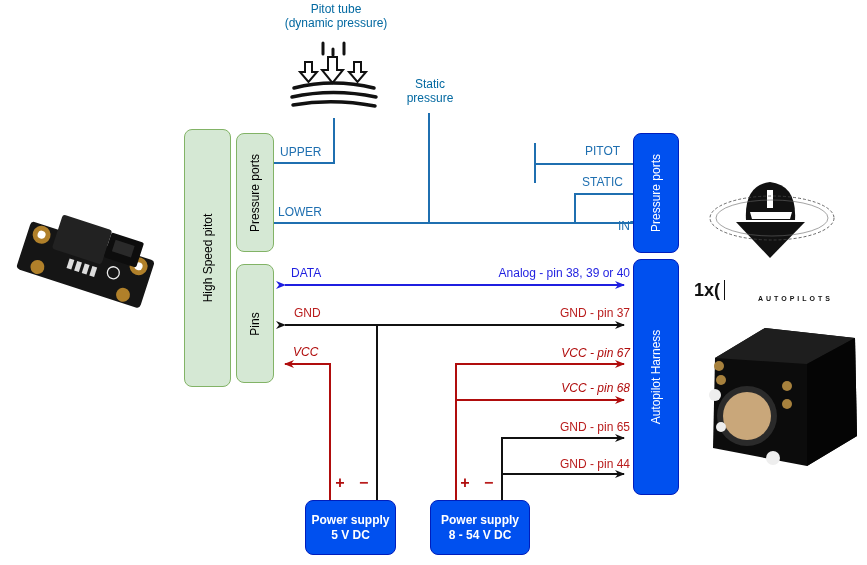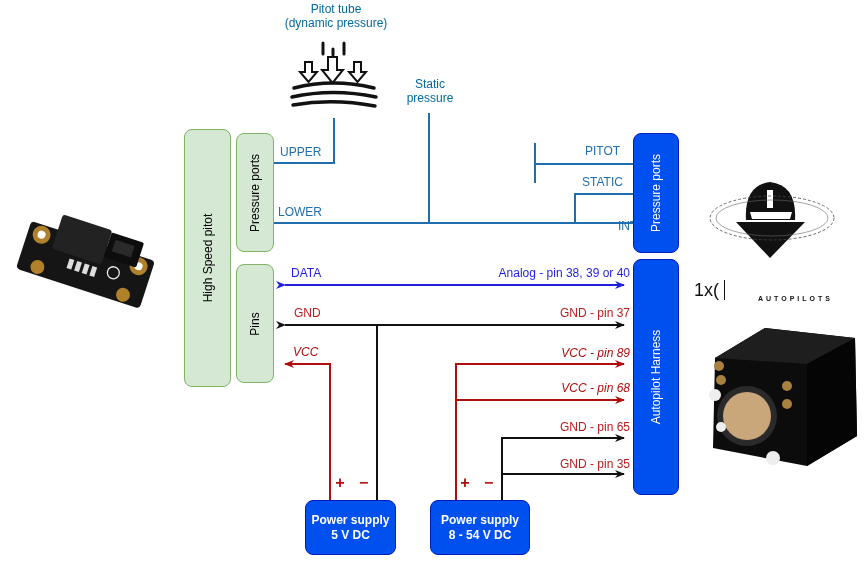--- a/index.html
+++ b/index.html
@@ -135,24 +135,24 @@
 <div class="lbl data-t" style="left:291px; top:266px;">DATA</div>
 <div class="lbl black-t" style="left:294px; top:306px;">GND</div>
 <div class="lbl red-t" style="left:293px; top:345px;">VCC</div>
 
 <div class="lbl blue-t" style="left:585px; top:144px;">PITOT</div>
 <div class="lbl blue-t" style="left:582px; top:175px;">STATIC</div>
 <div class="lbl blue-t" style="left:594px; top:219px;margin-left:24px;">INT</div>
 
 <div class="lbl data-t" style="right:237px; top:266px;">Analog - pin 38, 39 or 40</div>
 <div class="lbl black-t" style="right:237px; top:306px;">GND - pin 37</div>
-<div class="lbl red-t" style="right:237px; top:346px;">VCC - pin 89</div>
+<div class="lbl red-t" style="right:237px; top:346px;">VCC - pin 67</div>
 <div class="lbl red-t" style="right:237px; top:381px;">VCC - pin 68</div>
 <div class="lbl black-t" style="right:237px; top:420px;">GND - pin 65</div>
-<div class="lbl black-t" style="right:237px; top:457px;">GND - pin 35</div>
+<div class="lbl black-t" style="right:237px; top:457px;">GND - pin 44</div>
 
 <div class="blue-box" style="left:633px; top:133px; width:46px; height:120px;">
   <div class="vtext">Pressure ports</div>
 </div>
 <div class="blue-box" style="left:633px; top:259px; width:46px; height:236px;">
   <div class="vtext">Autopilot Harness</div>
 </div>
 
 <div class="lbl red-t" style="left:335px; top:476px; font-weight:bold; font-size:16px;">+</div>
 <div class="lbl black-t" style="left:359px; top:476px; font-weight:bold; font-size:16px;">−</div>
@@ -166,21 +166,21 @@
 <div class="lbl red-t" style="left:460px; top:476px; font-weight:bold; font-size:16px;">+</div>
 <div class="lbl black-t" style="left:484px; top:476px; font-weight:bold; font-size:16px;">−</div>
 <div class="blue-box" style="left:430px; top:500px; width:100px; height:55px;">
   <div class="ps-text">
     <div>Power supply</div>
     <div>8 - 54 V DC</div>
   </div>
 </div>
 
 <div class="abs" style="left:694px; top:280px; width:170px; height:24px;">
-  <span style="position:absolute; left:0; top:0; font-size:18px; font-weight:normal; color:#111;">1x(</span>
+  <span style="position:absolute; left:0; top:0; font-size:18px; font-weight:bold; color:#111;">1x(</span>
   <span style="position:absolute; left:30px; top:0; width:1px; height:20px; background:#111;"></span>
   <span style="position:absolute; left:64px; top:15px; font-size:7px; font-weight:bold; letter-spacing:3px; color:#111;">AUTOPILOTS</span>
 </div>
 
 <div class="abs" style="left:695px; top:318px; width:168px; height:150px;">
   <svg width="168" height="150">
     <path d="M20,40 L70,10 L160,20 L162,118 L112,148 L18,130 Z" fill="#0c0c0c"></path>
     <path d="M20,40 L70,10 L160,20 L112,46 Z" fill="#1e1e1e"></path>
     <path d="M112,46 L160,20 L162,118 L112,148 Z" fill="#050505"></path>
     <circle cx="52" cy="98" r="30" fill="#2a2a2a"></circle>

